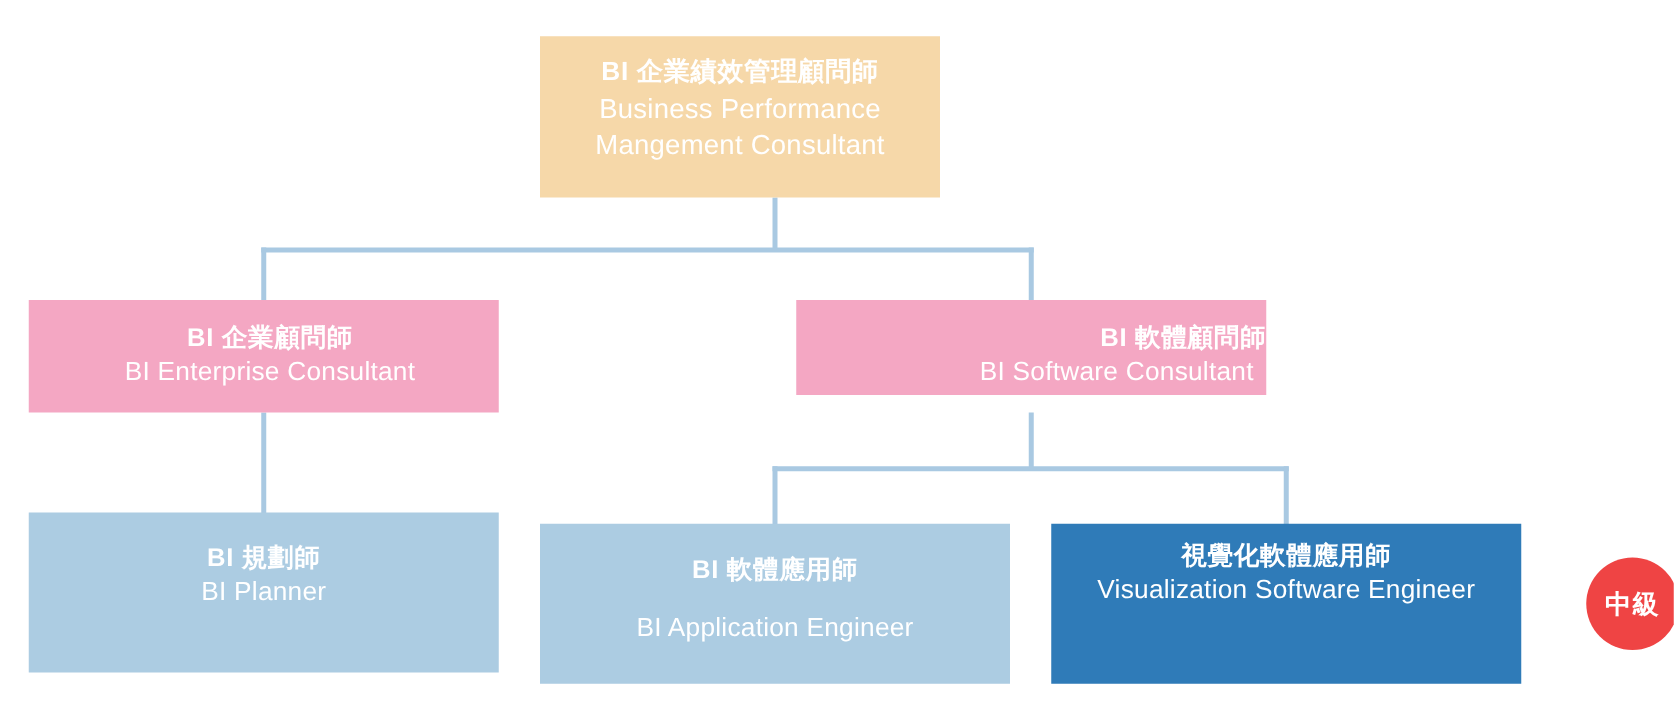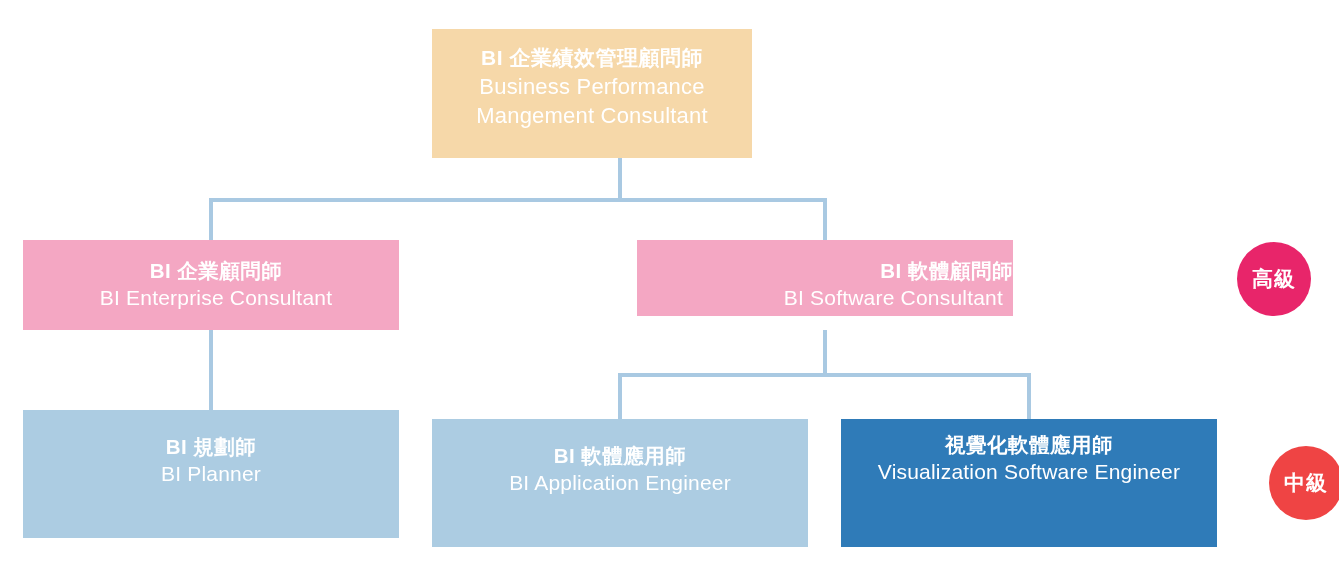--- a/index.html
+++ b/index.html
@@ -86,20 +86,21 @@
     background: #ACCCE2;
     padding-top: 23px;
   }
   #node-app-engineer {
     left: 432px;
     top: 419px;
     width: 376px;
     height: 128px;
     background: #ACCCE2;
     padding-top: 23px;
+    gap: 20px;
   }
   #node-viz-engineer {
     left: 841px;
     top: 419px;
     width: 376px;
     height: 128px;
     background: #2F7BB8;
   }
 
   
@@ -196,17 +197,16 @@
   <div class="node" id="node-app-engineer">
     <div class="node-title-zh">BI 軟體應用師</div>
     <div class="node-title-en">BI Application Engineer</div>
   </div>
 
   <div class="node" id="node-viz-engineer">
     <div class="node-title-zh">視覺化軟體應用師</div>
     <div class="node-title-en">Visualization Software Engineer</div>
   </div>
 
-  <div class="level-badge" id="badge-advanced">高級</div>
 
   <div class="level-badge" id="badge-intermediate">中級</div>
 
 </div>
 
 </body></html>

